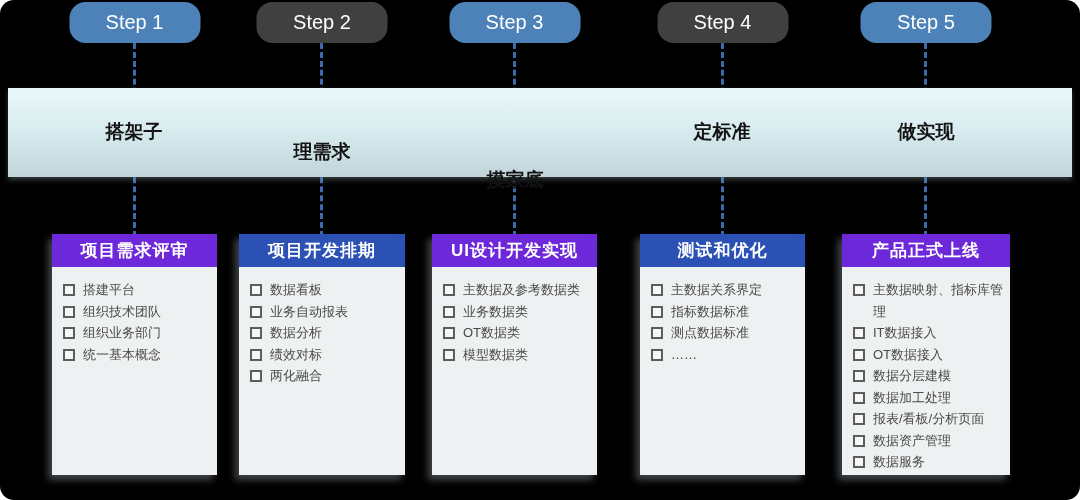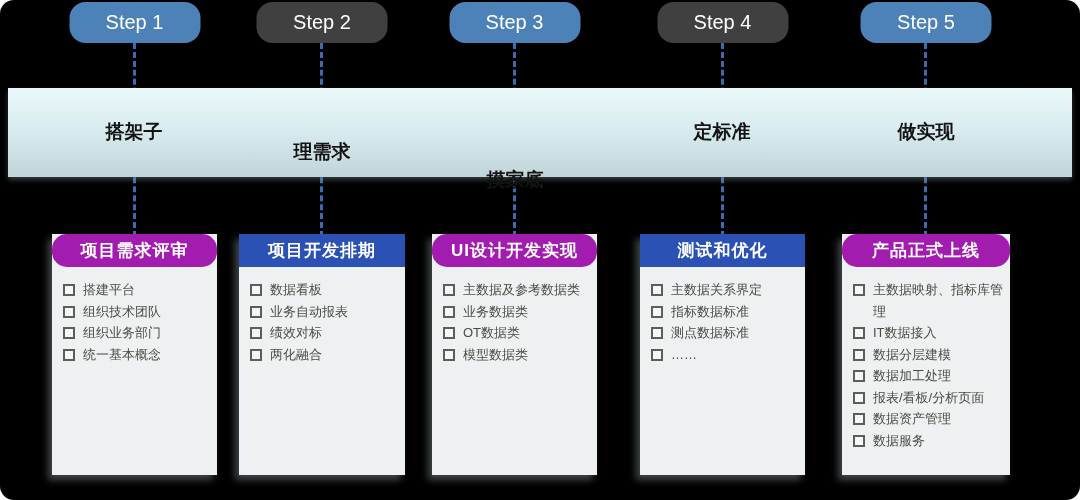--- a/index.html
+++ b/index.html
@@ -29,21 +29,21 @@
     box-shadow:0 3px 5px rgba(150,170,175,0.35);}
   .phase{position:absolute;top:50%;transform:translate(-50%,-54%);
     font-size:19px;font-weight:700;color:#141414;white-space:nowrap;}
   .phase-1{left:126px;} .phase-2{left:314px;margin-top:20px;} .phase-3{left:507px;margin-top:48px;} .phase-4{left:714px;} .phase-5{left:918px;}
 
   
   .card{position:absolute;left:0;top:234px;width:100%;height:241px;background:#eef1f1;z-index:3;
     box-shadow:-4px 5px 7px rgba(170,185,192,0.38);}
   .card-header{height:33px;display:flex;align-items:center;justify-content:center;
     color:#fff;font-size:17px;font-weight:700;letter-spacing:1px;}
-  .light .card-header{background:#a21caf;border-radius:15px;}
+  .light .card-header{background:#6d28d9;}
   .dark  .card-header{background:#2b51b4;}
 
   .items{list-style:none;margin:12px 0 0 0;padding:0 6px 0 11px;}
   .items li{display:flex;align-items:flex-start;font-size:13px;line-height:21.5px;color:#4b4a45;}
   .blt{flex:none;width:8px;height:8px;border:2px solid #5d5d59;background:#f6f8f8;
     margin:5px 8px 0 0;display:inline-block;}
 </style>
 </head>
 <body>
 
@@ -96,20 +96,24 @@
         <li>
             <span class="blt"></span>
             <span>数据看板</span>
           </li>
         <li>
             <span class="blt"></span>
             <span>业务自动报表</span>
           </li>
         <li>
             <span class="blt"></span>
+            <span>数据分析</span>
+          </li>
+        <li>
+            <span class="blt"></span>
             <span>绩效对标</span>
           </li>
         <li>
             <span class="blt"></span>
             <span>两化融合</span>
           </li>
       </ul>
     </div>
   </div>
 
@@ -180,20 +184,24 @@
         <li>
             <span class="blt"></span>
             <span>主数据映射、指标库管理</span>
           </li>
         <li>
             <span class="blt"></span>
             <span>IT数据接入</span>
           </li>
         <li>
             <span class="blt"></span>
+            <span>OT数据接入</span>
+          </li>
+        <li>
+            <span class="blt"></span>
             <span>数据分层建模</span>
           </li>
         <li>
             <span class="blt"></span>
             <span>数据加工处理</span>
           </li>
         <li>
             <span class="blt"></span>
             <span>报表/看板/分析页面</span>
           </li>

